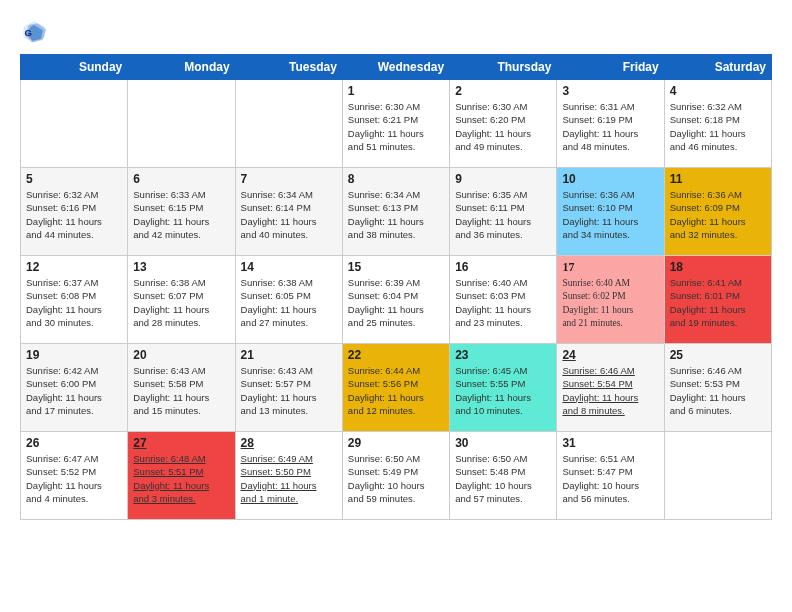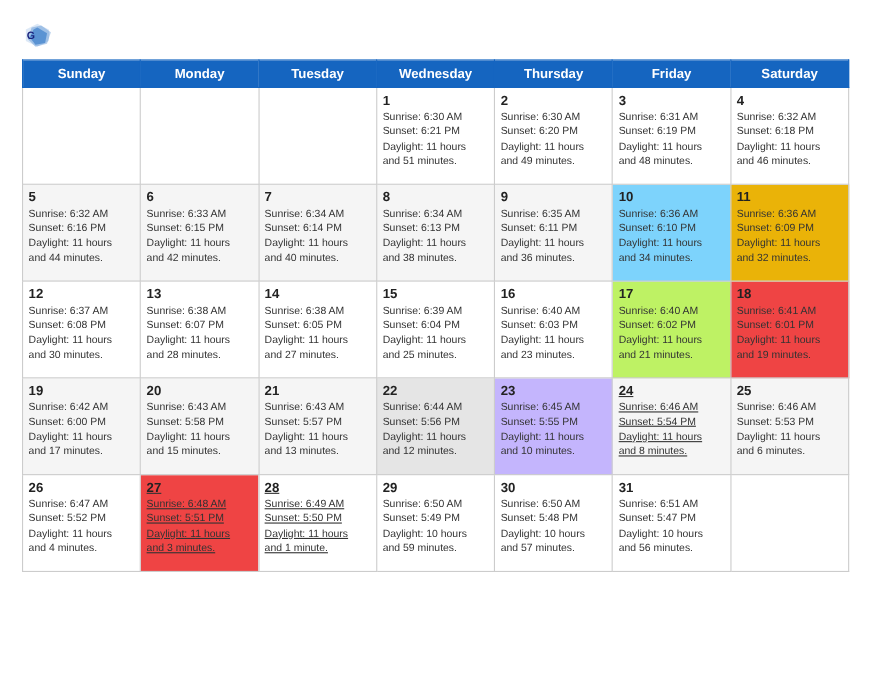--- a/index.html
+++ b/index.html
@@ -49,21 +49,21 @@
       color: #444;
     }
     .calendar {
       width: 100%;
       border-collapse: collapse;
       table-layout: fixed;
     }
     .calendar th {
       background: #1565c0;
       color: #fff;
-      text-align: center;
+      text-align: right;
       padding: 5px 5px;
       font-size: 12px;
       font-weight: bold;
       border: 1px solid #1565c0;
     }
     .calendar td {
       border: 1px solid #ccc;
       vertical-align: top;
       padding: 4px 5px;
       font-size: 10px;
@@ -195,21 +195,21 @@
             <div class="day-info">Sunrise: 6:38 AM<br>Sunset: 6:05 PM<br>Daylight: 11 hours<br>and 27 minutes.</div>
           </td>
           <td style="background: rgb(255, 255, 255);">
             <span class="day-num">15</span>
             <div class="day-info">Sunrise: 6:39 AM<br>Sunset: 6:04 PM<br>Daylight: 11 hours<br>and 25 minutes.</div>
           </td>
           <td style="background: rgb(255, 255, 255);">
             <span class="day-num">16</span>
             <div class="day-info">Sunrise: 6:40 AM<br>Sunset: 6:03 PM<br>Daylight: 11 hours<br>and 23 minutes.</div>
           </td>
-          <td style="background: #bef264;">
+          <td style="background: #fca5a5; font-family: Liberation Serif, serif;">
             <span class="day-num">17</span>
             <div class="day-info">Sunrise: 6:40 AM<br>Sunset: 6:02 PM<br>Daylight: 11 hours<br>and 21 minutes.</div>
           </td>
           <td style="background: #ef4444;">
             <span class="day-num">18</span>
             <div class="day-info">Sunrise: 6:41 AM<br>Sunset: 6:01 PM<br>Daylight: 11 hours<br>and 19 minutes.</div>
           </td>
         </tr>
         <tr>
           <td style="background: rgb(245, 245, 245);">
@@ -217,25 +217,25 @@
             <div class="day-info">Sunrise: 6:42 AM<br>Sunset: 6:00 PM<br>Daylight: 11 hours<br>and 17 minutes.</div>
           </td>
           <td style="background: rgb(245, 245, 245);">
             <span class="day-num">20</span>
             <div class="day-info">Sunrise: 6:43 AM<br>Sunset: 5:58 PM<br>Daylight: 11 hours<br>and 15 minutes.</div>
           </td>
           <td style="background: rgb(245, 245, 245);">
             <span class="day-num">21</span>
             <div class="day-info">Sunrise: 6:43 AM<br>Sunset: 5:57 PM<br>Daylight: 11 hours<br>and 13 minutes.</div>
           </td>
-          <td style="background: #e5e5e5; margin-top: 16px;">
+          <td style="background: #eab308; margin-top: 16px;">
             <span class="day-num">22</span>
             <div class="day-info">Sunrise: 6:44 AM<br>Sunset: 5:56 PM<br>Daylight: 11 hours<br>and 12 minutes.</div>
           </td>
-          <td style="background: #c4b5fd;">
+          <td style="background: #5eead4;">
             <span class="day-num">23</span>
             <div class="day-info">Sunrise: 6:45 AM<br>Sunset: 5:55 PM<br>Daylight: 11 hours<br>and 10 minutes.</div>
           </td>
           <td style="background: rgb(245, 245, 245); text-decoration: underline;">
             <span class="day-num">24</span>
             <div class="day-info">Sunrise: 6:46 AM<br>Sunset: 5:54 PM<br>Daylight: 11 hours<br>and 8 minutes.</div>
           </td>
           <td style="background: rgb(245, 245, 245);">
             <span class="day-num">25</span>
             <div class="day-info">Sunrise: 6:46 AM<br>Sunset: 5:53 PM<br>Daylight: 11 hours<br>and 6 minutes.</div>

